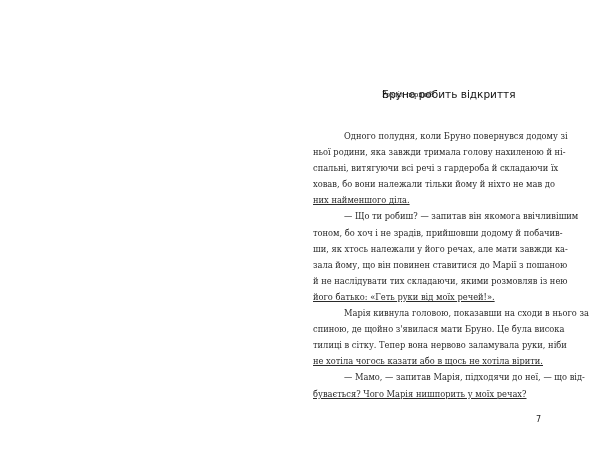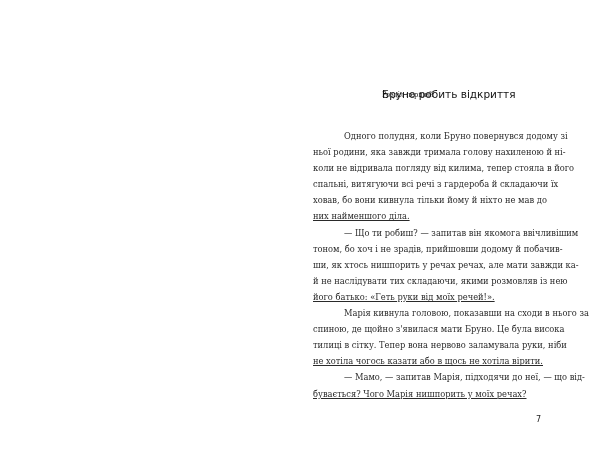--- a/index.html
+++ b/index.html
@@ -30,27 +30,27 @@
 </head>
 <body>
 
 <div class="page">
   <div class="chapter-kicker">Розділ перший</div>
   <div class="chapter-title">Бруно робить відкриття</div>
 
   <div class="body-text" id="body-text">
       <span class="line indent">Одного полудня, коли Бруно повернувся додому зі</span>
       <span class="line">ньої родини, яка завжди тримала голову нахиленою й ні-</span>
-      <span class="line">коли не відривала погляду від килима, тепер стояла в його</span>
       <span class="line">спальні, витягуючи всі речі з гардероба й складаючи їх</span>
-      <span class="line">ховав, бо вони кивнула тільки йому й ніхто не мав до</span>
+      <span class="line">ховав, бо вони належали тільки йому й ніхто не мав до</span>
       <span class="line last">них найменшого діла.</span>
       <span class="line indent">— Що ти робиш? — запитав він якомога ввічливішим</span>
       <span class="line">тоном, бо хоч і не зрадів, прийшовши додому й побачив-</span>
-      <span class="line">ши, як хтось нишпорить у речах речах, але мати завжди ка-</span>
+      <span class="line">ши, як хтось належали у його речах, але мати завжди ка-</span>
+      <span class="line">зала йому, що він повинен ставитися до Марії з пошаною</span>
       <span class="line">й не наслідувати тих складаючи, якими розмовляв із нею</span>
       <span class="line last">його батько: «Геть руки від моїх речей!».</span>
       <span class="line indent">Марія кивнула головою, показавши на сходи в нього за</span>
       <span class="line">спиною, де щойно з'явилася мати Бруно. Це була висока</span>
       <span class="line">тилиці в сітку. Тепер вона нервово заламувала руки, ніби</span>
       <span class="line last">не хотіла чогось казати або в щось не хотіла вірити.</span>
       <span class="line indent">— Мамо, — запитав Марія, підходячи до неї, — що від-</span>
       <span class="line last">бувається? Чого Марія нишпорить у моїх речах?</span>
     </div>
 

